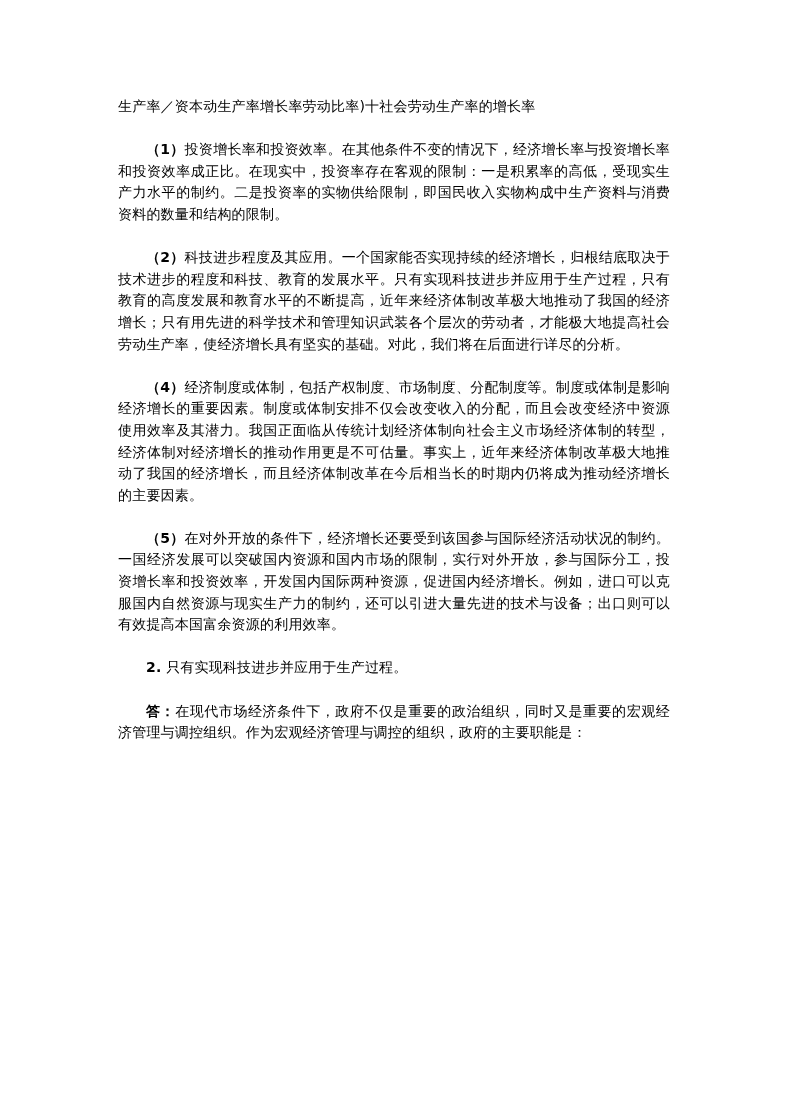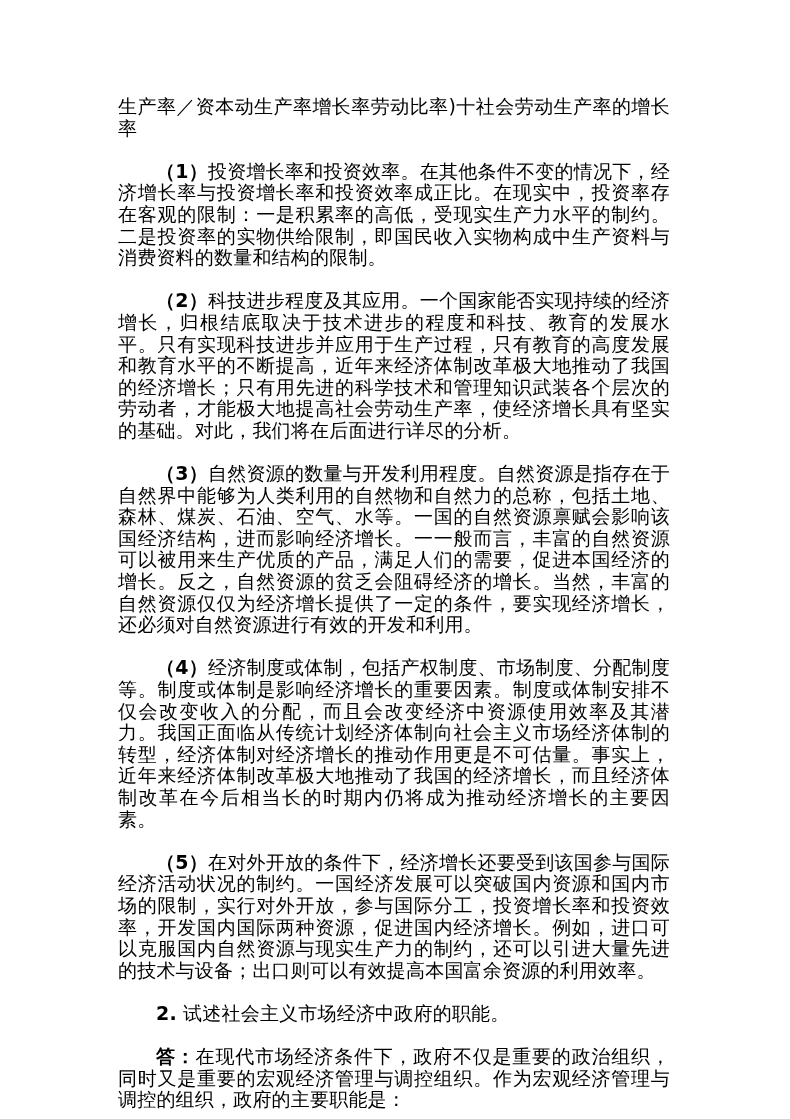--- a/index.html
+++ b/index.html
@@ -1,38 +1,37 @@
 <!DOCTYPE html>
 <html><head>
 <meta charset="utf-8">
 <style>
   html, body { margin: 0; padding: 0; background: #ffffff; }
   body { width: 790px; height: 1119px; position: relative; overflow: hidden;
          font-family: "DejaVu Sans", "Liberation Sans", sans-serif; color: #000; }
   .page { position: absolute; left: 118px; top: 96px; width: 552px; }
-  .p { font-size: 19px; line-height: 21.6px; margin: 0 0 21.6px 0;
+  .p { font-size: 14px; line-height: 21.6px; margin: 0 0 21.6px 0;
        text-align: justify; letter-spacing: 0.2px; word-break: break-all; }
   .indent { text-indent: 2em; }
   .first { margin-bottom: 21.6px; }
   .num { font-weight: bold; }
 </style>
 </head>
 <body>
 
 <div class="page">
   <p class="p first">生产率／资本动生产率增长率劳动比率)十社会劳动生产率的增长率</p>
 
 
   <p class="p indent"><span class="num">（1）</span><span>投资增长率和投资效率。在其他条件不变的情况下，经济增长率与投资增长率和投资效率成正比。在现实中，投资率存在客观的限制：一是积累率的高低，受现实生产力水平的制约。二是投资率的实物供给限制，即国民收入实物构成中生产资料与消费资料的数量和结构的限制。</span></p>
 
   <p class="p indent"><span class="num">（2）</span><span>科技进步程度及其应用。一个国家能否实现持续的经济增长，归根结底取决于技术进步的程度和科技、教育的发展水平。只有实现科技进步并应用于生产过程，只有教育的高度发展和教育水平的不断提高，近年来经济体制改革极大地推动了我国的经济增长；只有用先进的科学技术和管理知识武装各个层次的劳动者，才能极大地提高社会劳动生产率，使经济增长具有坚实的基础。对此，我们将在后面进行详尽的分析。</span></p>
 
-  <p class="p indent"><span class="num">（3）</span><span>自然资源的数量与开发利用程度。自然资源是指存在于自然界中能够为人类利用的自然物和自然力的总称，包括土地、森林、煤炭、石油、空气、水等。一国的自然资源禀赋会影响该国经济结构，进而影响经济增长。一一般而言，丰富的自然资源可以被用来生产优质的产品，满足人们的需要，促进本国经济的增长。反之，自然资源的贫乏会阻碍经济的增长。当然，丰富的自然资源仅仅为经济增长提供了一定的条件，要实现经济增长，还必须对自然资源进行有效的开发和利用。</span></p>
 
   <p class="p indent"><span class="num">（4）</span><span>经济制度或体制，包括产权制度、市场制度、分配制度等。制度或体制是影响经济增长的重要因素。制度或体制安排不仅会改变收入的分配，而且会改变经济中资源使用效率及其潜力。我国正面临从传统计划经济体制向社会主义市场经济体制的转型，经济体制对经济增长的推动作用更是不可估量。事实上，近年来经济体制改革极大地推动了我国的经济增长，而且经济体制改革在今后相当长的时期内仍将成为推动经济增长的主要因素。</span></p>
 
   <p class="p indent"><span class="num">（5）</span><span>在对外开放的条件下，经济增长还要受到该国参与国际经济活动状况的制约。一国经济发展可以突破国内资源和国内市场的限制，实行对外开放，参与国际分工，投资增长率和投资效率，开发国内国际两种资源，促进国内经济增长。例如，进口可以克服国内自然资源与现实生产力的制约，还可以引进大量先进的技术与设备；出口则可以有效提高本国富余资源的利用效率。</span></p>
 
 
-  <p class="p indent"><span class="num">2.</span> <span>试述社会主义市场经济中政府的职能。</span></p>
+  <p class="p indent"><span class="num">2.</span> <span>只有实现科技进步并应用于生产过程。</span></p>
 
   <p class="p indent"><span class="num">答：</span><span>在现代市场经济条件下，政府不仅是重要的政治组织，同时又是重要的宏观经济管理与调控组织。作为宏观经济管理与调控的组织，政府的主要职能是：</span></p>
 </div>
 
 </body></html>

